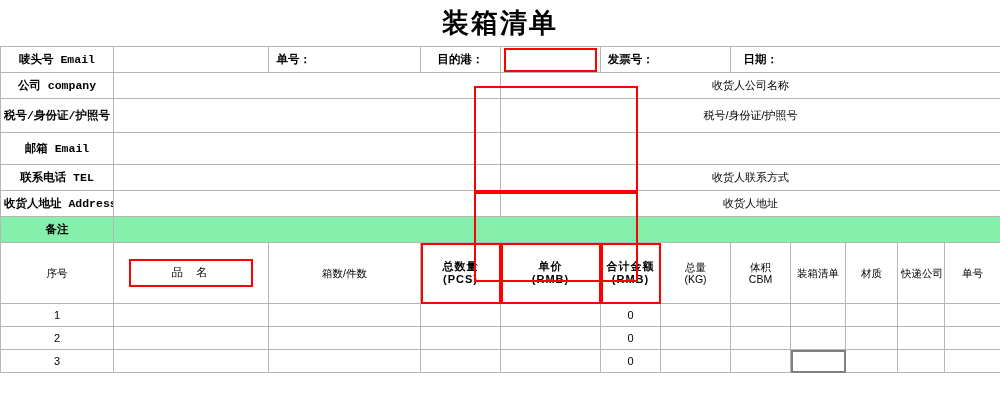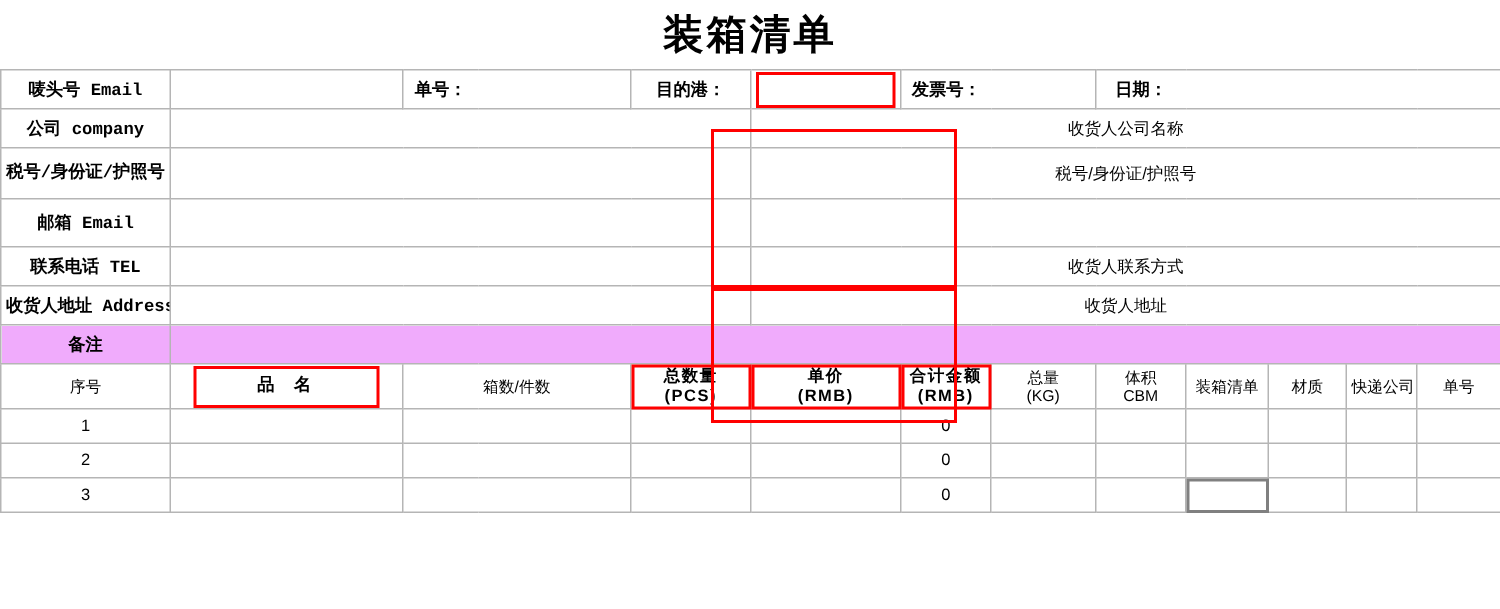--- a/index.html
+++ b/index.html
@@ -59,21 +59,21 @@
     line-height: 13px;
     white-space: normal;
   }
   .hint {
     text-align: center;
     font-size: 11px;
     color: #000;
   }
   .noright { border-right: none !important; }
   .noleft { border-left: none !important; }
-  .yellow { background: #f0abfc; margin-left: 33px; }
+  .yellow { background: #86efac; margin-left: 33px; }
   .redbox {
     outline: 2px solid #ff0000;
     outline-offset: -2px;
   }
   .redtext { color: #ff0000; }
   .colhead {
     text-align: center;
     font-size: 10.5px;
     font-weight: normal;
     line-height: 12px;
@@ -100,22 +100,22 @@
     height: 20px;
     line-height: 20px;
     text-align: center;
   }
   .inner-red-wide {
     display: block;
     border: 2px solid #ff0000;
     height: 24px;
     line-height: 24px;
     text-align: center;
-    margin: 0 12px;
-    font-weight: bold;
+    margin: 16px 12px;
+    font-weight: normal;
     letter-spacing: 3px;
     font-family: "Liberation Mono", monospace;
     font-size: 11.5px;
   }
   .sel-cell {
     outline: 2px solid #808080;
     outline-offset: -2px;
   }
   
   .consignee-region {

